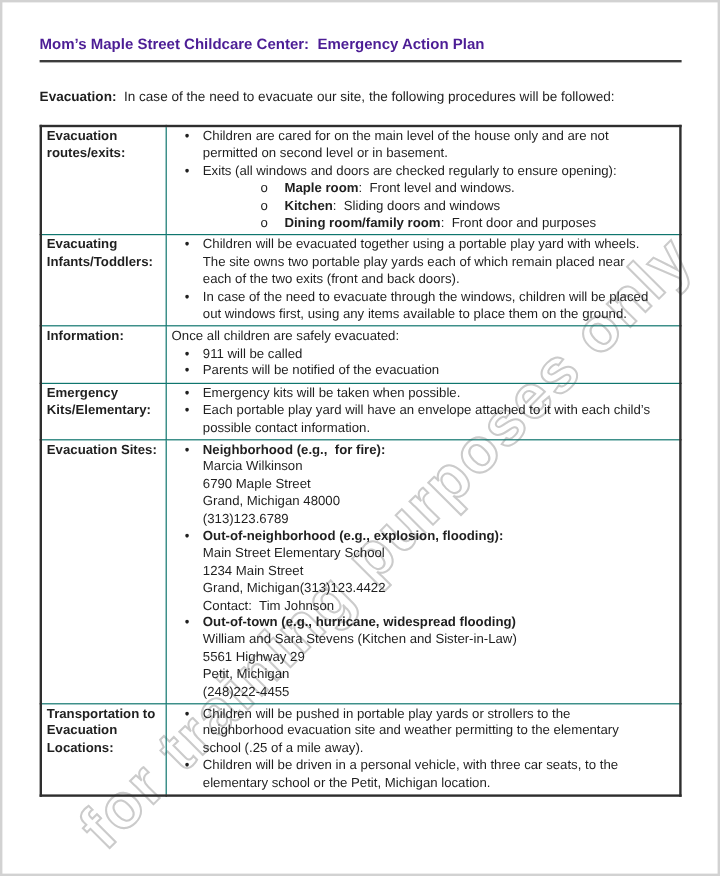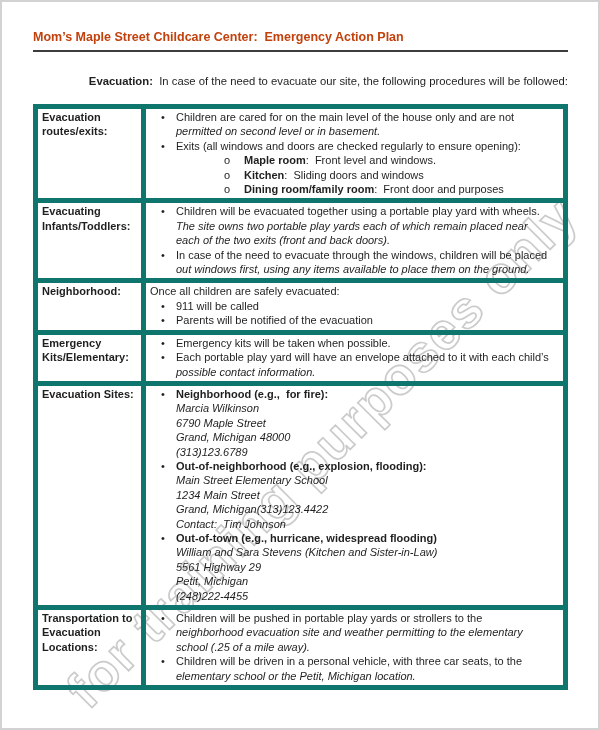--- a/index.html
+++ b/index.html
@@ -35,61 +35,60 @@
   }
   .content{
     position:relative;
     z-index:1;
     padding:28px 30px 0 31px;
   }
   .title{
     font-weight:bold;
     font-size:12.5px;
     line-height:15px;
-    color:#c2410c;
+    color:#4c1d95;
     white-space:pre-wrap;
     border-bottom:2.5px solid #3c3c3c;
     padding-bottom:5px;
   }
   .intro{
     margin-top:22px;
     font-size:11.3px;
     line-height:15px;
     white-space:pre-wrap;
-    text-align:right;
   }
   .intro .b{font-weight:bold;}
   table.plan{
     margin-top:15px;
     width:100%;
     border-collapse:collapse;
     border:2px solid #2e2e2e;
     table-layout:fixed;
   }
   table.plan td{
-    border:5px solid #0f766e;
+    border:1px solid #0f766e;
     vertical-align:top;
     padding:1px 2px 2px 4px;
     font-size:11px;
     line-height:14.4px;
   }
   td.label-cell{
     width:97px;
     font-weight:bold;
     white-space:pre-wrap;
   }
   .line{display:flex;align-items:flex-start;}
   .line .marker{
     flex:0 0 26px;
     box-sizing:border-box;
     padding-left:11px;
   }
   .line.sub{padding-left:68px;}
   .line.sub .marker{flex:0 0 26px;padding-left:6px;}
-  .line.cont{padding-left:26px;font-style:italic;}
+  .line.cont{padding-left:26px;}
   .line .txt{flex:1 1 auto;white-space:pre-wrap;}
   .bold{font-weight:bold;}
 </style>
 </head>
 <body>
 
 <div class="page">
   <div class="watermark">for training purposes only</div>
   <div class="content">
     <div class="title">Mom’s Maple Street Childcare Center:  Emergency Action Plan</div>
@@ -140,21 +139,21 @@
               <div class="line bullet">
                 <span class="marker">•</span>
                 <span class="txt"><span>In case of the need to evacuate through the windows, children will be placed</span></span>
               </div>
               <div class="line cont">
                 <span class="txt"><span>out windows first, using any items available to place them on the ground.</span></span>
               </div>
             </td>
           </tr>
           <tr>
-            <td class="label-cell">Neighborhood:</td>
+            <td class="label-cell">Information:</td>
             <td class="content-cell">
               <div class="line plain">
                 <span class="txt"><span>Once all children are safely evacuated:</span></span>
               </div>
               <div class="line bullet">
                 <span class="marker">•</span>
                 <span class="txt"><span>911 will be called</span></span>
               </div>
               <div class="line bullet">
                 <span class="marker">•</span>

